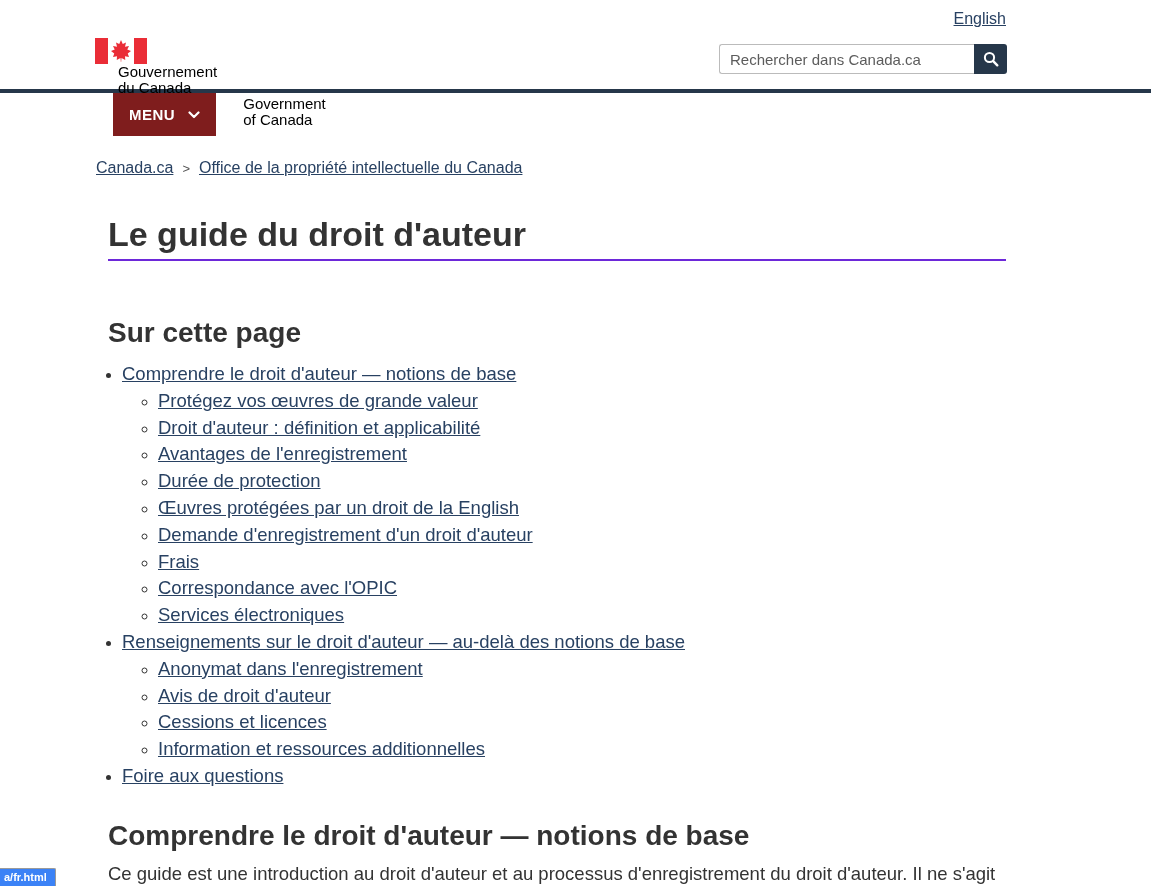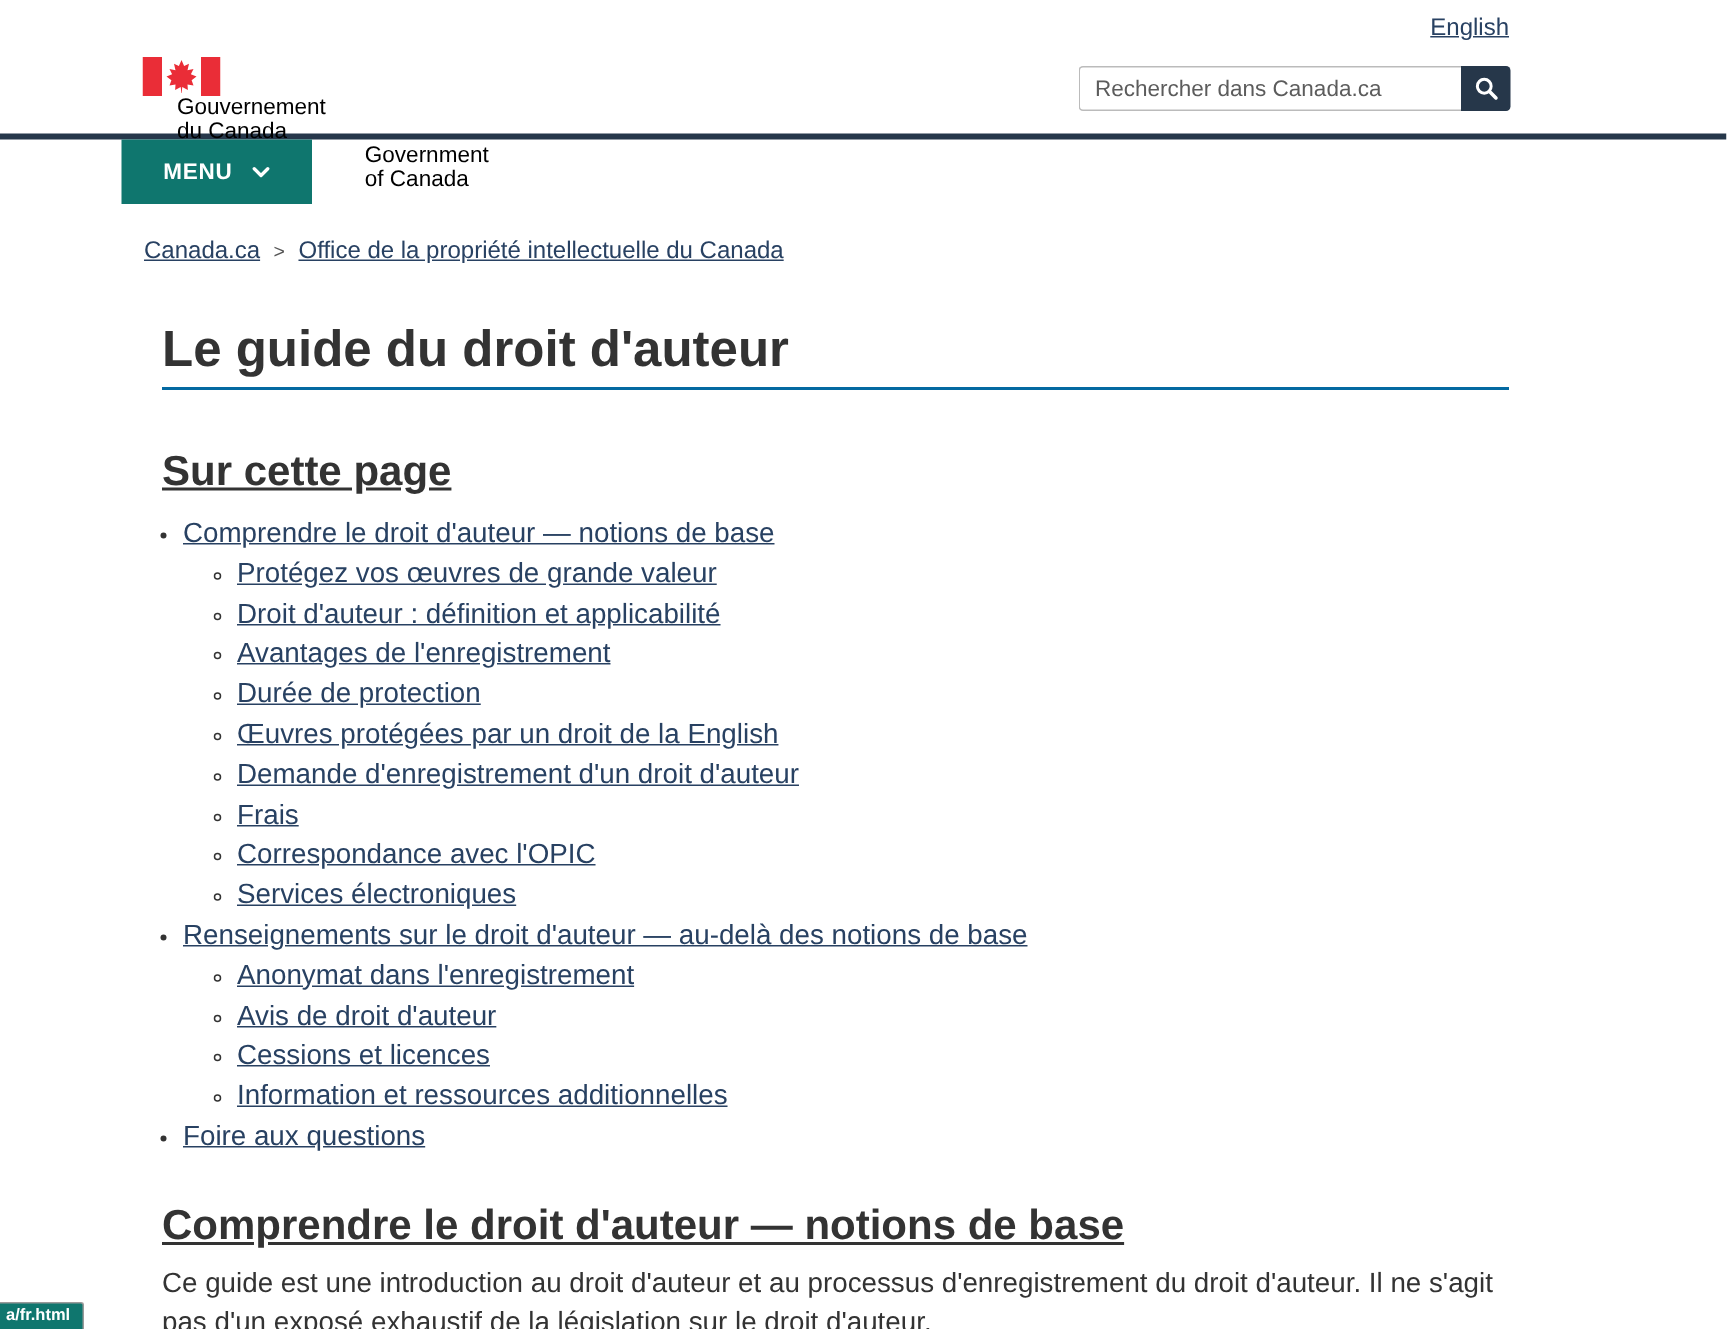--- a/index.html
+++ b/index.html
@@ -48,49 +48,48 @@
     width: 33px; height: 30px;
     background: #26374A; border: none; border-radius: 0 3px 3px 0;
     display: flex; align-items: center; justify-content: center;
     cursor: pointer; padding: 0;
   }
 
   
   .menu-band { border-top: 4px solid #26374A; }
   .menu-btn {
     display: flex; align-items: center; justify-content: center;
-    width: 127px; height: 43px;
-    background: #0f766e; color: #fff;
+    width: 103px; height: 43px;
+    background: #7f1d1d; color: #fff;
     border: none; cursor: pointer;
     font-family: "Liberation Sans", sans-serif;
-    font-size: 15px; font-weight: 700; letter-spacing: 0.5px;
+    font-size: 15px; font-weight: 700; letter-spacing: 0.5px; margin-left: 32px;
   }
   .menu-btn .chev { margin-left: 13px; display: inline-flex; }
 
   
   .breadcrumb {
     margin: 20px 0 0 15px;
     font-size: 16px; line-height: 23px;
   }
   .crumb-sep { color: #555; font-size: 13px; margin: 0 9px; text-decoration: none; }
 
   
   .main { margin-left: 27px; width: 898px; }
   h1.page-title {
     margin: 36px 0 0 0;
     font-size: 34px; font-weight: 700; color: #333;
     line-height: 37px;
     padding-bottom: 6px;
-    border-bottom: 2px solid #0369a1;
+    border-bottom: 2px solid #6d28d9;
   }
   h2.sec-h {
-    margin: 38px 0 0 0;
+    margin: 56px 0 0 0;
     font-size: 28px; font-weight: 700; color: #333;
     line-height: 31px;
-    text-decoration: underline;
   }
   h2.sec-h2 { margin-top: 30px; }
 
   ul.toc {
     margin: 13px 0 0 0;
     padding-left: 14px;
     list-style: disc;
     font-size: 18.5px; line-height: 26.8px;
   }
   ul.toc ul {
@@ -100,21 +99,21 @@
   ul.toc li::marker { color: #333; font-size: 15px; }
 
   p.body-text {
     margin: 10px 0 0 0;
     font-size: 18.5px; line-height: 26px; color: #333;
   }
 
   
   .status-bar {
     position: fixed; left: 0; bottom: 0;
-    background: #0f766e; color: #fff;
+    background: #3b82f6; color: #fff;
     font-size: 11px; font-weight: 700;
     padding: 2px 8px 3px 4px;
     border: 1px solid #9a9a9a; border-left: none; border-bottom: none;
     border-top-right-radius: 2px;
   }
 </style>
 </head>
 <body>
 
 <header>

